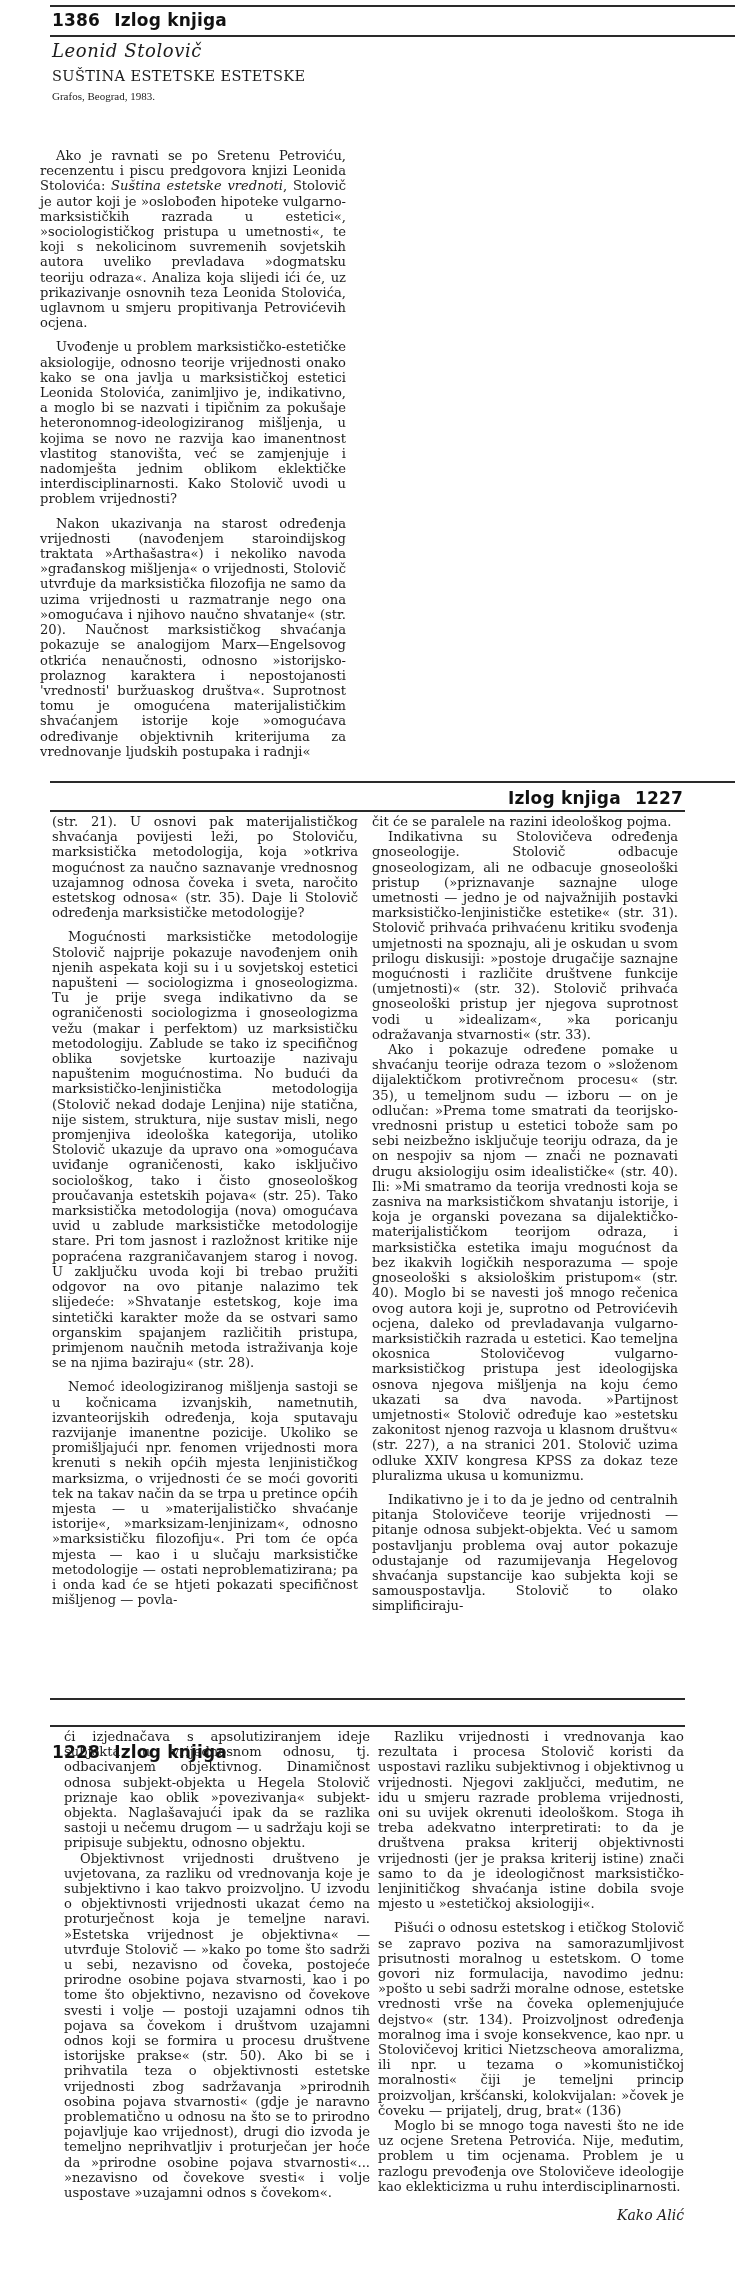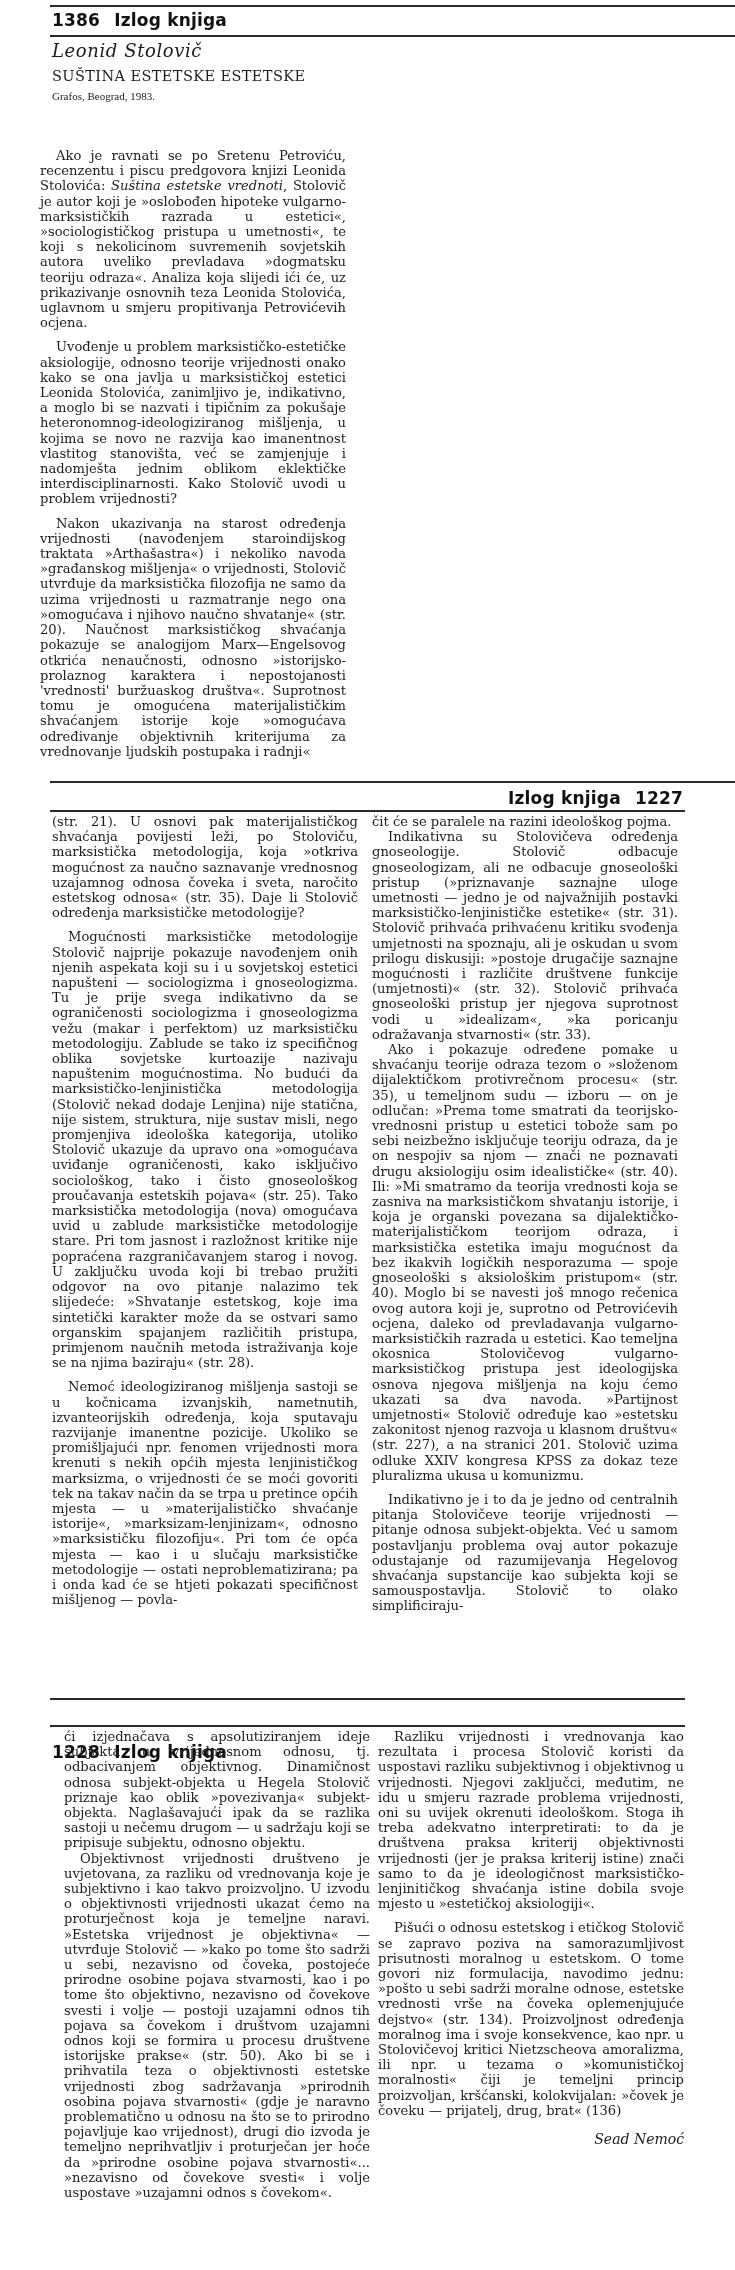--- a/index.html
+++ b/index.html
@@ -69,15 +69,16 @@
   </div>
   <div class="rule" style="left:50px; top:1725px; width:635px; height:1.5px;"></div>
 
   <div class="col" style="left:64px; top:1729px; width:306px;">
     <p class="noindent">ći izjednačava s apsolutiziranjem ideje subjekta u vrijednosnom odnosu, tj. odbacivanjem objektivnog. Dinamičnost odnosa subjekt-objekta u Hegela Stolovič priznaje kao oblik »povezivanja« subjekt-objekta. Naglašavajući ipak da se razlika sastoji u nečemu drugom — u sadržaju koji se pripisuje subjektu, odnosno objektu.</p>
     <p>Objektivnost vrijednosti društveno je uvjetovana, za razliku od vrednovanja koje je subjektivno i kao takvo proizvoljno. U izvodu o objektivnosti vrijednosti ukazat ćemo na proturječnost koja je temeljne naravi. »Estetska vrijednost je objektivna« — utvrđuje Stolovič — »kako po tome što sadrži u sebi, nezavisno od čoveka, postojeće prirodne osobine pojava stvarnosti, kao i po tome što objektivno, nezavisno od čovekove svesti i volje — postoji uzajamni odnos tih pojava sa čovekom i društvom uzajamni odnos koji se formira u procesu društvene istorijske prakse« (str. 50). Ako bi se i prihvatila teza o objektivnosti estetske vrijednosti zbog sadržavanja »prirodnih osobina pojava stvarnosti« (gdje je naravno problematično u odnosu na što se to prirodno pojavljuje kao vrijednost), drugi dio izvoda je temeljno neprihvatljiv i proturječan jer hoće da »prirodne osobine pojava stvarnosti«... »nezavisno od čovekove svesti« i volje uspostave »uzajamni odnos s čovekom«.</p>
   </div>
   <div class="col" style="left:378px; top:1729px; width:306px;">
     <p>Razliku vrijednosti i vrednovanja kao rezultata i procesa Stolovič koristi da uspostavi razliku subjektivnog i objektivnog u vrijednosti. Njegovi zaključci, međutim, ne idu u smjeru razrade problema vrijednosti, oni su uvijek okrenuti ideološkom. Stoga ih treba adekvatno interpretirati: to da je društvena praksa kriterij objektivnosti vrijednosti (jer je praksa kriterij istine) znači samo to da je ideologičnost marksističko-lenjinitičkog shvaćanja istine dobila svoje mjesto u »estetičkoj aksiologiji«.</p>
     <p class="gap">Pišući o odnosu estetskog i etičkog Stolovič se zapravo poziva na samorazumljivost prisutnosti moralnog u estetskom. O tome govori niz formulacija, navodimo jednu: »pošto u sebi sadrži moralne odnose, estetske vrednosti vrše na čoveka oplemenjujuće dejstvo« (str. 134). Proizvoljnost određenja moralnog ima i svoje konsekvence, kao npr. u Stolovičevoj kritici Nietzscheova amoralizma, ili npr. u tezama o »komunističkoj moralnosti« čiji je temeljni princip proizvoljan, kršćanski, kolokvijalan: »čovek je čoveku — prijatelj, drug, brat« (136)</p>
-    <p class="sig">Sead Nemoć</p>
+    <p>Moglo bi se mnogo toga navesti što ne ide uz ocjene Sretena Petrovića. Nije, međutim, problem u tim ocjenama. Problem je u razlogu prevođenja ove Stolovičeve ideologije kao eklekticizma u ruhu interdisciplinarnosti.</p>
+    <p class="sig">Kako Alić</p>
   </div>
 </section>
 
 </body></html>

